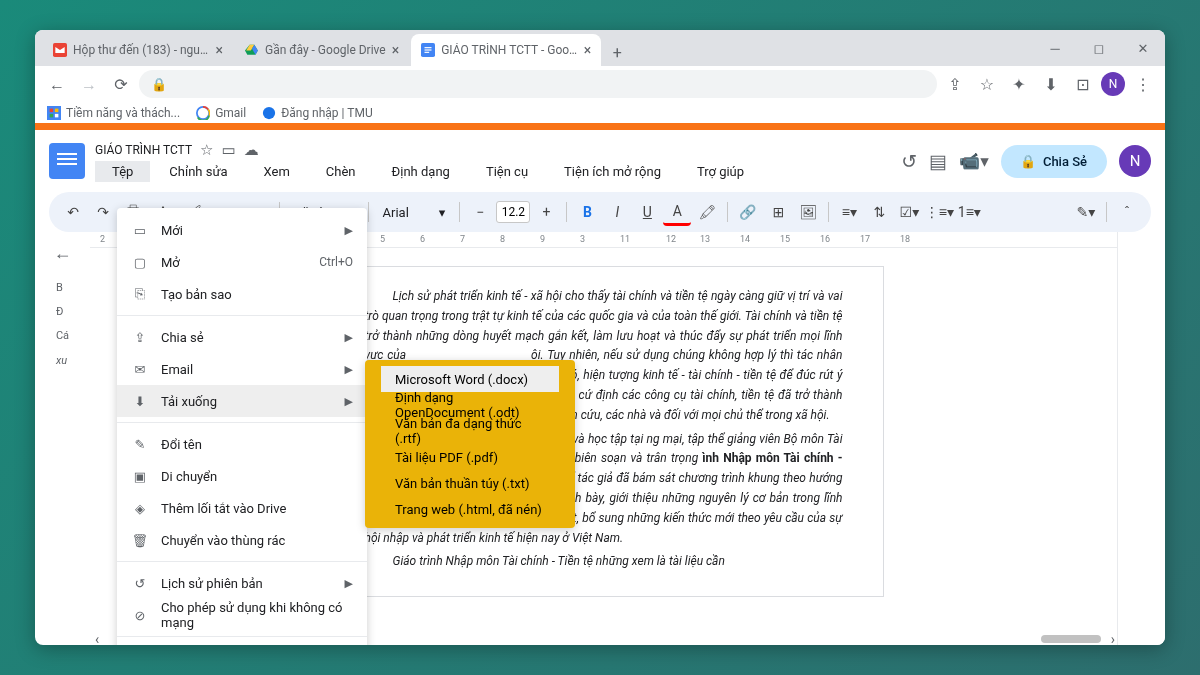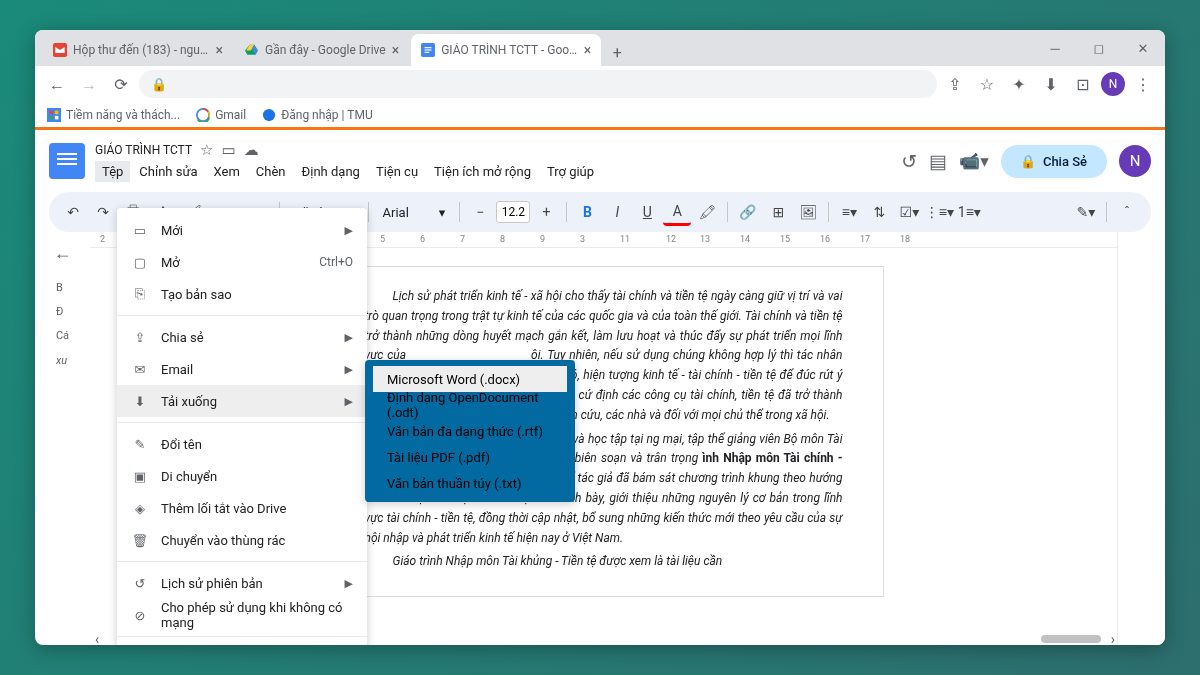--- a/index.html
+++ b/index.html
@@ -14,32 +14,32 @@
 .newtab { width: 28px; height: 28px; display: flex; align-items: center; justify-content: center; font-size: 16px; color: #5f6368; }
 .wincontrols { margin-left: auto; display: flex; }
 .wincontrols div { width: 44px; height: 36px; display: flex; align-items: center; justify-content: center; color: #5f6368; font-size: 13px; }
 .addrbar { height: 36px; display: flex; align-items: center; padding: 0 8px; gap: 4px; background: #fff; }
 .navbtn { width: 28px; height: 28px; display: flex; align-items: center; justify-content: center; color: #5f6368; border-radius: 50%; font-size: 16px; }
 .navbtn.disabled { color: #bdc1c6; }
 .addrbox { flex: 1; height: 28px; background: #f1f3f4; border-radius: 14px; display: flex; align-items: center; padding: 0 12px; font-size: 13px; color: #202124; }
 .addrbox .lock { margin-right: 8px; color: #5f6368; }
 .righticons { display: flex; gap: 4px; align-items: center; }
 .avatarN { width: 24px; height: 24px; border-radius: 50%; background: #673ab7; color: #fff; display: flex; align-items: center; justify-content: center; font-size: 12px; }
-.bookmarks { height: 28px; display: flex; align-items: center; padding: 0 12px; gap: 16px; font-size: 12px; color: #5f6368; border-bottom: 3px solid #f97316; }
+.bookmarks { height: 28px; display: flex; align-items: center; padding: 0 12px; gap: 16px; font-size: 12px; color: #5f6368; border-bottom: 7px solid #f97316; }
 .bm { display: flex; align-items: center; gap: 5px; }
 .bm .bico { width: 14px; height: 14px; }
 .dochdr { height: 62px; display: flex; align-items: center; padding: 0 14px; }
 .doclogo { width: 36px; height: 36px; background: #4285f4; border-radius: 4px; margin-right: 10px; position: relative; }
 .doclogo::after { content: ''; position: absolute; left: 8px; right: 8px; top: 10px; height: 2px; background: #fff; box-shadow: 0 5px 0 #fff, 0 10px 0 #fff; }
 .doctitlearea { flex: 1; }
 .titlerow { display: flex; align-items: center; gap: 8px; }
 .doctitle { font-size: 12px; color: #202124; }
 .hdricon { color: #5f6368; font-size: 15px; }
 .menubar { display: flex; gap: 2px; font-size: 13px; color: #202124; margin-top: 2px; }
-.menubar span { padding: 3px 7px; border-radius: 0; cursor: pointer; }
+.menubar span { padding: 3px 17px; border-radius: 0; cursor: pointer; }
 .menubar span.active { background: #e8eaed; }
 .hdrright { display: flex; align-items: center; gap: 12px; }
 .sharebtn { background: #c2e7ff; color: #001d35; padding: 9px 20px; border-radius: 20px; font-size: 13px; display: flex; align-items: center; gap: 6px; font-weight: 500; }
 .bigavatar { width: 32px; height: 32px; border-radius: 50%; background: #673ab7; color: #fff; display: flex; align-items: center; justify-content: center; font-size: 15px; }
 .toolbar { height: 40px; background: #edf2fa; border-radius: 24px; margin: 0 14px; display: flex; align-items: center; padding: 0 10px; gap: 2px; }
 .tbtn { width: 28px; height: 28px; display: flex; align-items: center; justify-content: center; color: #444; font-size: 14px; border-radius: 4px; }
 .tsep { width: 1px; height: 20px; background: #c7c7c7; margin: 0 4px; }
 .fontbox { height: 24px; padding: 0 8px; display: flex; align-items: center; font-size: 13px; color: #202124; gap: 10px; }
 .sizestep { display: flex; align-items: center; gap: 2px; }
 .sizestep .box { width: 34px; height: 22px; border: 1px solid #c7c7c7; border-radius: 3px; display: flex; align-items: center; justify-content: center; font-size: 12px; background: #fff; }
@@ -54,21 +54,21 @@
 .rightpanel { width: 48px; background: #fff; border-left: 1px solid #e8eaed; display: flex; flex-direction: row; align-items: center; padding-top: 12px; gap: 18px; }
 .rp-icon { width: 20px; height: 20px; }
 .filemenu { position: absolute; left: 82px; top: 178px; width: 250px; background: #fff; border-radius: 4px; box-shadow: 0 2px 10px rgba(0,0,0,0.2); padding: 6px 0; font-size: 13px; color: #202124; z-index: 100; }
 .filemenu .mitem { height: 32px; display: flex; align-items: center; padding: 0 14px; gap: 12px; position: relative; }
 .filemenu .mitem:hover, .filemenu .mitem.hl { background: #eee; }
 .filemenu .mitem .mico { width: 18px; text-align: center; color: #5f6368; }
 .filemenu .mitem .mtxt { flex: 1; }
 .filemenu .mitem .marrow { color: #5f6368; font-size: 11px; }
 .filemenu .mitem .mshort { color: #5f6368; font-size: 12px; }
 .filemenu .msep { height: 1px; background: #e8eaed; margin: 5px 0; }
-.submenu { position: absolute; left: 330px; top: 330px; width: 210px; background: #0369a1; border-radius: 4px; box-shadow: 0 2px 10px rgba(0,0,0,0.2); padding: 6px 8px; font-size: 13px; z-index: 101; }
+.submenu { position: absolute; left: 330px; top: 330px; width: 210px; background: #eab308; border-radius: 4px; box-shadow: 0 2px 10px rgba(0,0,0,0.2); padding: 6px 16px; font-size: 13px; z-index: 101; }
 .submenu .sitem { height: 26px; display: flex; align-items: center; padding: 0 14px; cursor: pointer; }
 .submenu .sitem.hl { background: #eee; }
 .scrollh { position: absolute; bottom: 0; left: 60px; right: 50px; height: 12px; display: flex; align-items: center; }
 .scrollh .thumb { height: 8px; background: #c1c1c1; border-radius: 4px; width: 60px; margin-left: auto; margin-right: 10px; }
 </style>
 </head>
 <body>
 
 <div class="window">
   <div class="tabbar">
@@ -260,21 +260,21 @@
           <span style="left:610px">13</span>
           <span style="left:650px">14</span>
           <span style="left:690px">15</span>
           <span style="left:730px">16</span>
           <span style="left:770px">17</span>
           <span style="left:810px">18</span>
       </div>
       <div class="page">
         <p><span>Lịch sử phát triển kinh tế - xã hội cho thấy tài chính và tiền tệ ngày càng giữ vị trí và vai trò quan trọng trong trật tự kinh tế của các quốc gia và của toàn thế giới. Tài chính và tiền tệ trở thành những dòng huyết mạch gắn kết, làm lưu hoạt và thúc đẩy sự phát triển mọi lĩnh vực của</span> <span style="visibility:hidden">xxxxxxxxxxxxxxxxxxxxx</span><span>ội. Tuy nhiên, nếu sử dụng chúng không hợp lý thì</span> <span>tác nhân gây trì trệ và khủng hoảng kinh tế. Do đó,</span> <span>hiện tượng kinh tế - tài chính - tiền tệ để đúc rút</span> <span>ý thuyết nhằm soi tỏ thực tiễn và làm căn cứ định</span> <span>các công cụ tài chính, tiền tệ đã trở thành nhu cầu</span> <span>ó giới hạn đối với các nhà nghiên cứu, các nhà</span> <span>và đối với mọi chủ thể trong xã hội.</span></p>
         <p><span>có thể đáp ứng nhu cầu giảng dạy và học tập tại</span> <span>ng mại, tập thể giảng viên Bộ môn Tài chính doanh</span> <span>h - Ngân hàng đã tổ chức biên soạn và trân trọng</span> <span class="bold">ình Nhập môn Tài chính - Tiền tệ.</span><span> Trong lần biên soạn này, tập thể tác giả đã bám sát chương trình khung theo hướng dẫn của Bộ Giáo dục và Đào tạo để trình bày, giới thiệu những nguyên lý cơ bản trong lĩnh vực tài chính - tiền tệ, đồng thời cập nhật, bổ sung những kiến thức mới theo yêu cầu của sự hội nhập và phát triển kinh tế hiện nay ở Việt Nam.</span></p>
-        <p>Giáo trình Nhập môn Tài khủng - Tiền tệ được xem là tài liệu cần</p>
+        <p>Giáo trình Nhập môn Tài chính - Tiền tệ những xem là tài liệu cần</p>
       </div>
     </div>
     <div class="rightpanel">
       <svg class="rp-icon" viewBox="0 0 24 24">
           <rect x="3" y="4" width="18" height="17" rx="2" fill="#4285f4"></rect>
           <rect x="3" y="4" width="18" height="5" fill="#1a73e8"></rect>
           <text x="12" y="17" font-size="9" fill="#fff" text-anchor="middle">31</text>
         </svg>
       <svg class="rp-icon" viewBox="0 0 24 24">
           <path d="M12 2a6 6 0 0 1 6 6c0 2-1 3-2 4v3H8v-3c-1-1-2-2-2-4a6 6 0 0 1 6-6z" fill="#fbbc04"></path>
@@ -363,14 +363,15 @@
     <div class="mitem"></div>
 
   </div>
 
   <div class="submenu">
     <div class="sitem hl">Microsoft Word (.docx)</div>
     <div class="sitem">Định dạng OpenDocument (.odt)</div>
     <div class="sitem">Văn bản đa dạng thức (.rtf)</div>
     <div class="sitem">Tài liệu PDF (.pdf)</div>
     <div class="sitem">Văn bản thuần túy (.txt)</div>
+    <div class="sitem">Trang web (.html, đã nén)</div>
   </div>
 </div>
 
 </body></html>

